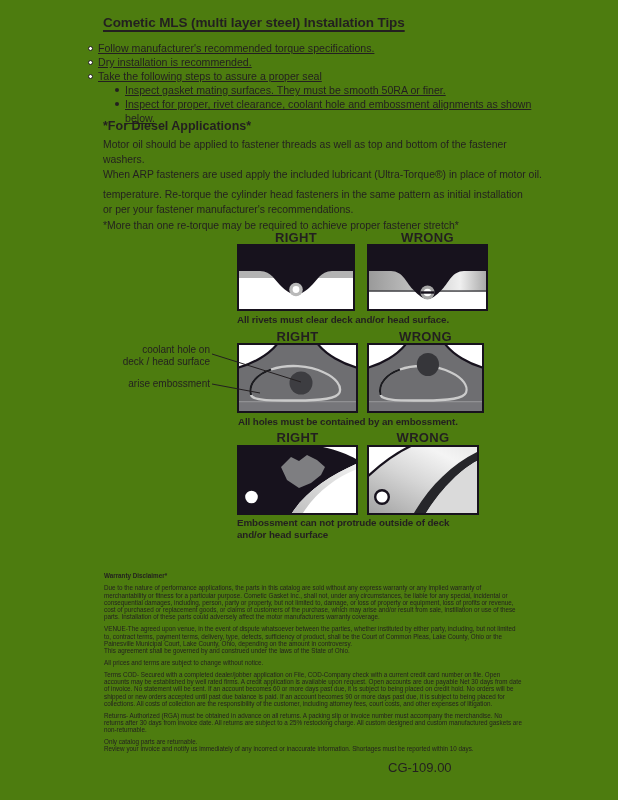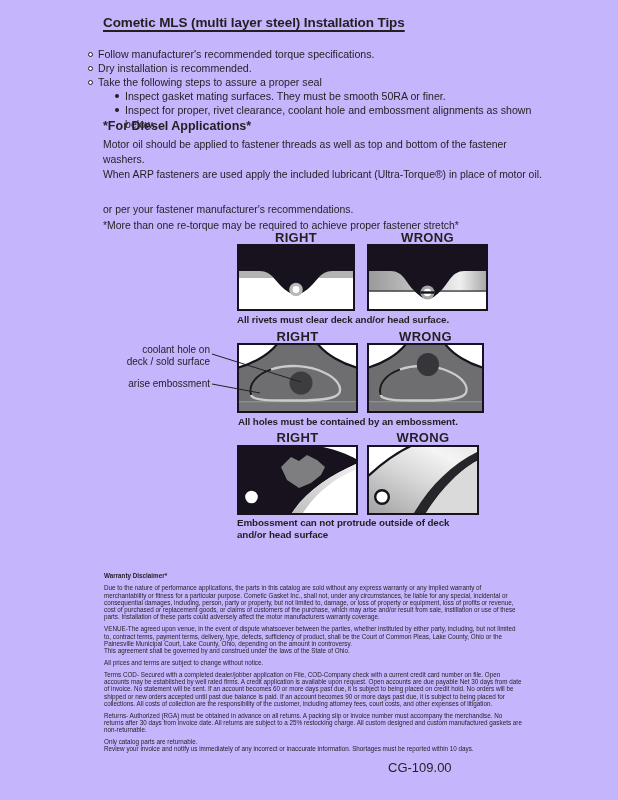--- a/index.html
+++ b/index.html
@@ -1,16 +1,16 @@
 <!DOCTYPE html>
 <html><head>
 <meta charset="utf-8">
 <style>
   html,body{margin:0;padding:0;background:#ffffff;}
-  #page{position:relative;width:618px;height:800px;background:#c4b5fd;overflow:hidden;
+  #page{position:relative;width:618px;height:800px;background:#4d7c0f;overflow:hidden;
         font-family:"Liberation Sans","DejaVu Sans",sans-serif;color:#231f20;}
   .abs{position:absolute;}
   .title{font-size:13.5px;font-weight:bold;letter-spacing:-0.1px;
          text-decoration:underline;text-decoration-thickness:1.5px;text-underline-offset:3px;}
   .tips{font-size:10.6px;line-height:14px;width:470px;}
   .tip{position:relative;padding-left:10px;}
   .tip::before{content:"";position:absolute;left:0px;top:4.6px;width:3.4px;height:3.4px;
                border:1px solid #231f20;border-radius:50%;background:#fff;}
   .tip.sub{margin-left:27px;}
   .tip.sub::before{width:4.2px;height:4.2px;border:none;background:#231f20;top:5px;}
@@ -27,38 +27,38 @@
   .legal .lh{font-weight:bold;margin:0 0 5px 0;}
   .code{font-size:13px;}
 </style>
 </head>
 <body>
 
 <div id="page">
 
   <div class="abs title" style="left:103px;top:15px;">Cometic MLS (multi layer steel) Installation Tips</div>
 
-  <div class="abs tips" style="left:88px;top:47px;">
+  <div class="abs tips" style="left:88px;top:41px;text-decoration:underline;">
     <div class="tip"><span>Follow manufacturer's recommended torque specifications.</span></div>
     <div class="tip"><span>Dry installation is recommended.</span></div>
     <div class="tip"><span>Take the following steps to assure a proper seal</span></div>
     <div class="tip sub"><span>Inspect gasket mating surfaces.  They must be smooth 50RA or finer.</span></div>
     <div class="tip sub"><span>Inspect for proper, rivet clearance, coolant hole and embossment alignments as shown below.</span></div>
   </div>
 
   <div class="abs h2" style="left:103px;top:119px;">*For Diesel Applications*</div>
 
   <div class="abs body" style="left:103px;top:137px;width:440px;">
     <span>Motor oil should be applied to fastener threads as well as top and bottom of the fastener washers.</span><br>
     <span>When ARP fasteners are used apply the included lubricant (Ultra-Torque®) in place of motor oil.</span>
   </div>
 
   <div class="abs body" style="left:103px;top:172px;width:440px;">
     <br>
-    <br>
+    <span>temperature. Re-torque the cylinder head fasteners in the same pattern as initial installation</span><br>
     <span>or per your fastener manufacturer's recommendations.</span>
   </div>
 
   <div class="abs body" style="left:103px;top:218px;width:440px;">*More than one re-torque may be required to achieve proper fastener stretch*</div>
 
   <div class="abs dlabel" style="left:237px;top:230px;width:118px;">RIGHT</div>
   <div class="abs dlabel" style="left:367px;top:230px;width:121px;">WRONG</div>
 
   <div class="abs dbox" style="left:237px;top:244px;width:118px;height:67px;">
     <svg viewBox="0 0 114 63" preserveAspectRatio="none">
@@ -90,21 +90,21 @@
     </svg>
   </div>
 
   <div class="abs caption" style="left:237px;top:314px;">All rivets must clear deck and/or head surface.</div>
 
   <div class="abs dlabel" style="left:237px;top:329px;width:121px;">RIGHT</div>
   <div class="abs dlabel" style="left:367px;top:329px;width:117px;">WRONG</div>
 
   <div class="abs ann" style="left:95px;top:344px;width:115px;">
     <span>coolant hole on</span><br>
-    <span>deck / sold surface</span>
+    <span>deck / head surface</span>
   </div>
   <div class="abs ann" style="left:95px;top:378px;width:115px;">arise embossment</div>
 
   <div class="abs dbox" style="left:237px;top:343px;width:121px;height:70px;">
     <svg viewBox="0 0 117 66" preserveAspectRatio="none">
       <rect width="117" height="66" fill="#6e6e71"></rect>
       <rect x="0" y="57" width="117" height="9" fill="#76767a"></rect>
       <rect x="0" y="56.2" width="117" height="1" fill="#9a9a9c"></rect>
       <path d="M-2,-2 L39,-2 C30,10 13,19 -2,23 Z" fill="#ffffff" stroke="#17121d" stroke-width="2.2"></path>
       <path d="M119,-2 L78,-2 C87,10 104,19 119,23 Z" fill="#ffffff" stroke="#17121d" stroke-width="2.2"></path>

